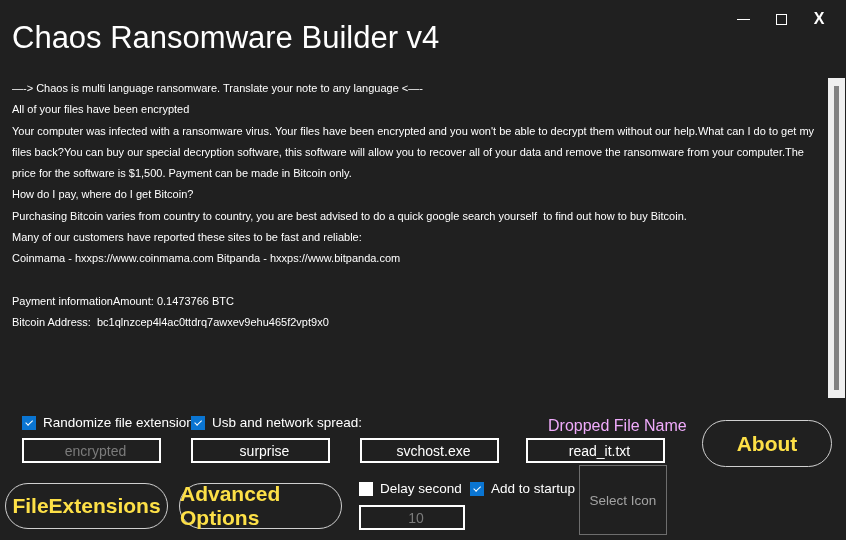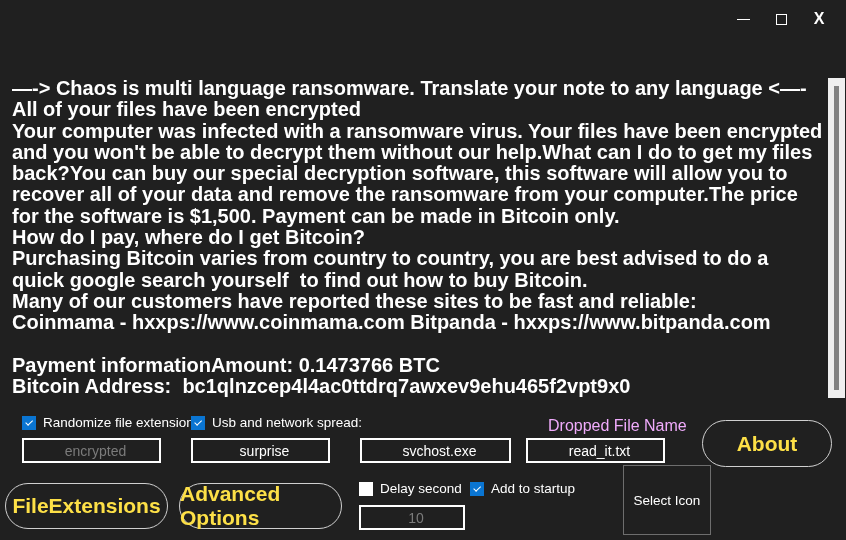--- a/index.html
+++ b/index.html
@@ -74,26 +74,26 @@
   .note-area {
     position: absolute;
     left: 0px; top: 78px;
     width: 846px; height: 322px;
     background: #202020;
   }
   .note-text {
     position: absolute;
     left: 12px; top: 0px;
     width: 812px;
-    font-size: 20px;
+    font-size: 11px;
     line-height: 21.3px;
     color: #ffffff;
     white-space: pre-wrap;
     word-wrap: break-word;
-    font-weight: 700;
+    font-weight: 400;
   }
   .scrollbar {
     position: absolute;
     left: 828px; top: 78px;
     width: 17px; height: 320px;
     background: #efefef;
   }
   .scrollthumb {
     position: absolute;
     left: 6px; top: 8px;
@@ -178,35 +178,35 @@
     align-items: center;
     justify-content: center;
     cursor: default;
     font-weight: bold;
   }
   .boxbtn {
     position: absolute;
     box-sizing: border-box;
     border: 1px solid #6e6e6e;
     background: #202020;
-    color: #ffffff;
+    color: #a3a3a3;
     font-size: 13.5px;
     display: flex;
     align-items: center;
     justify-content: center;
     cursor: default;
-    margin-left: 44px;
   }
 </style>
 </head>
 <body>
 
 <div id="app">
 
   <div class="titlebar">
+    <div class="win-title">Chaos Ransomware Builder v4</div>
     <div class="win-buttons">
       <div class="win-btn">
         <span class="min-glyph"></span>
       </div>
       <div class="win-btn">
         <span class="max-glyph"></span>
       </div>
       <div class="win-btn">
         <span class="close-glyph">X</span>
       </div>
@@ -240,21 +240,21 @@
     <div class="chk-row" style="left:191px; top:10px;">
       <span class="chk on"></span>
       <span class="chk-label">Usb and network spread:</span>
     </div>
     <div class="field" style="left:191px; top:33px; width:139px;">surprise</div>
 
     <div class="chk-row" style="left:360px; top:18px;margin-top:24px;">
       <span class="chk on"></span>
       <span class="chk-label">Proccess Name:</span>
     </div>
-    <div class="field" style="left:360px; top:33px; width:151px;">svchost.exe</div>
+    <div class="field" style="left:360px; top:33px; width:139px;">svchost.exe</div>
 
     <div class="plain-label" style="left:525px; top:12px;">Dropped File Name</div>
     <div class="field" style="left:526px; top:33px; width:139px;text-align:center;">read_it.txt</div>
 
     <div class="chk-row" style="left:359px; top:76px;">
       <span class="chk off"></span>
       <span class="chk-label">Delay second</span>
     </div>
     <div class="field placeholder" style="left:359px; top:100px; width:106px;">10</div>
 

